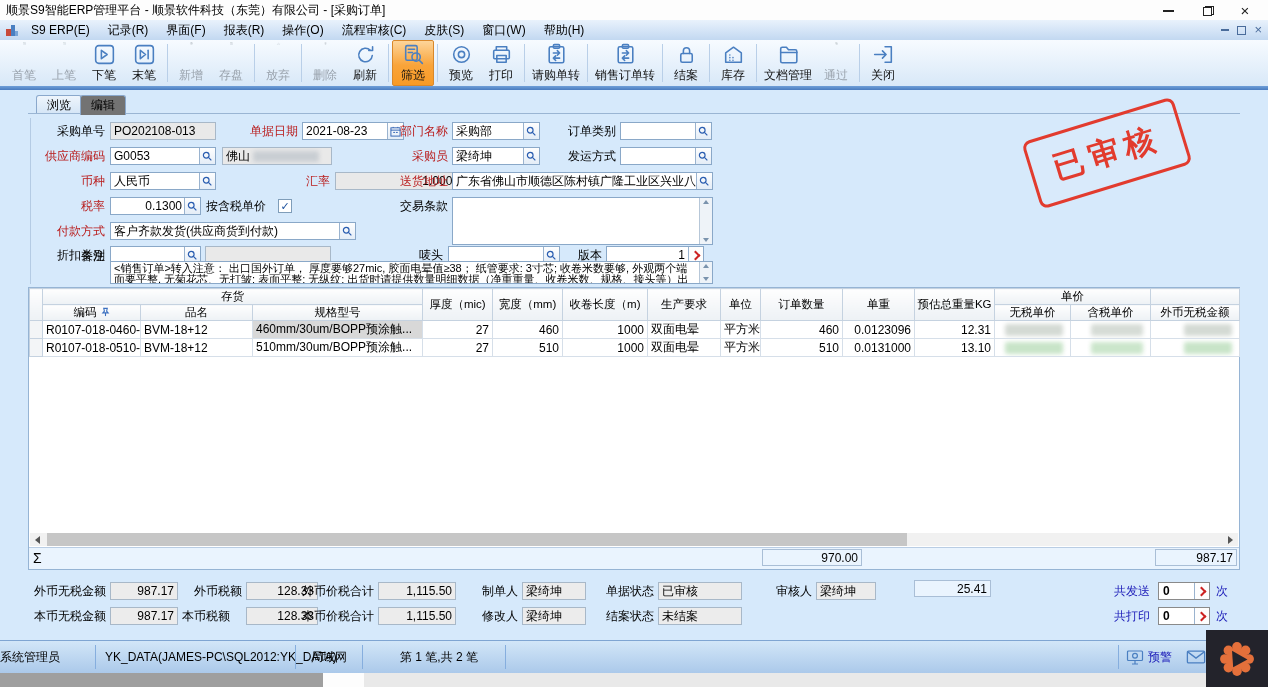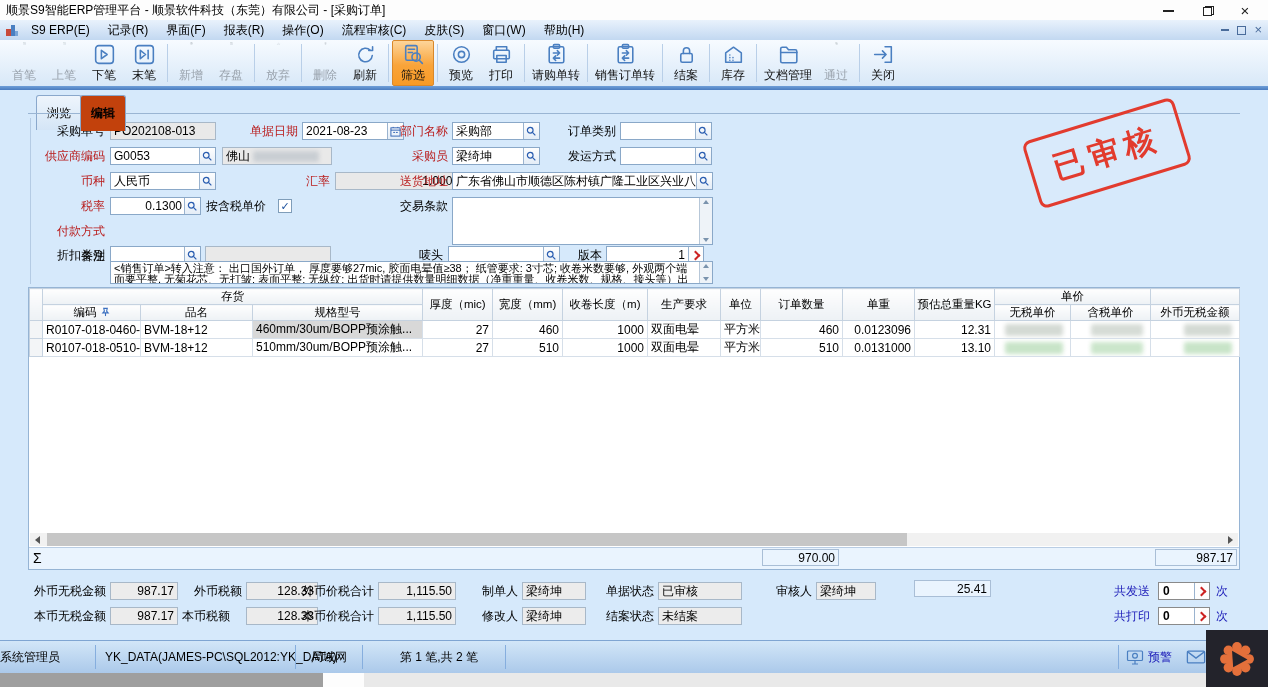--- a/index.html
+++ b/index.html
@@ -18,22 +18,22 @@
   #toolbar{left:0;top:40px;width:1268px;height:46px;background:linear-gradient(#f7fbff,#d8e8f8);display:flex;align-items:center;padding-left:4px;box-sizing:border-box;}
   .tbtn{display:flex;flex-direction:column;align-items:center;justify-content:center;padding:1px 4px;min-width:32px;height:42px;border-radius:2px;}
   .tbtn .tlabel{font-size:12px;margin-top:0px;color:#111;white-space:nowrap;}
   .tbtn.dis .tlabel{color:#9aa3ad;margin-top:22px;}
   .tico{width:25px;height:25px;stroke:#4a7fc1;fill:none;stroke-width:1.5;stroke-linecap:round;stroke-linejoin:round;}
   .tbtn.dis .tico{stroke:#aeb6c0;}
   .tbtn.active{background:linear-gradient(#fdd59a,#f9a43a 55%,#f89a25);border:1px solid #d9882a;}
   .tsep{width:1px;height:38px;background:#b9cfe8;margin:0 3px;}
   #toolstrip{left:0;top:86px;width:1268px;height:4px;background:linear-gradient(#6f9fd8,#4a7cc0);}
   
-  .tab{position:absolute;top:95px;height:18px;line-height:18px;padding:8px 10px;border:1px solid #8aa8cc;border-bottom:none;border-radius:3px 3px 0 0;background:linear-gradient(#eef5fc,#d4e5f6);}
-  .tab.active{background:#c2410c;font-weight:bold;height:19px;z-index:2;text-align:center;}
+  .tab{position:absolute;top:95px;height:18px;line-height:18px;padding:0 10px;border:1px solid #8aa8cc;border-bottom:none;border-radius:3px 3px 0 0;background:linear-gradient(#eef5fc,#d4e5f6);}
+  .tab.active{background:#737373;font-weight:normal;height:19px;z-index:2;text-align:center;}
   #tabline{left:28px;top:113px;width:1212px;height:0;border-top:1px solid #9ab5d3;}
   #formedge{left:30px;top:118px;width:0;height:166px;border-left:1px solid #b4cbe4;}
   
   .lbl{position:absolute;height:18px;line-height:18px;text-align:right;white-space:nowrap;}
   .lbl.req{color:#b91c1c;}
   .fld{position:absolute;height:18px;box-sizing:border-box;border:1px solid #8aa8c8;background:#fff;display:flex;align-items:center;padding:0 3px;overflow:hidden;white-space:nowrap;}
   .fld.ro{background:#e9e9e9;border-color:#a8b8c8;}
   .fld.num{justify-content:flex-end;}
   .fld.has-btn{padding-right:18px;}
   .fld-lk{position:absolute;right:0;top:0;bottom:0;width:15px;background:linear-gradient(#fefefe,#e4edf7);border-left:1px solid #9ab3cf;display:flex;align-items:center;justify-content:center;}
@@ -399,20 +399,29 @@
   <div class="lbl" style="left:368px;top:197px;width:80px;">交易条款</div>
   <div class="tarea" style="left:452px;top:197px;width:261px;height:48px;">
     <span class="v"></span>
     <span class="scrollcol">
         <i class="arr-up"></i>
         <i class="arr-dn"></i>
       </span>
   </div>
 
   <div class="lbl req" style="left:15px;top:222px;width:90px;">付款方式</div>
+  <div class="fld has-btn" style="left:110px;top:222px;width:246px;">
+      <span class="v">客户齐款发货(供应商货到付款)</span>
+    <span class="fld-lk">
+        <svg width="11" height="11" viewBox="0 0 12 12" style="stroke:#2a5db0;fill:none;stroke-width:1.3;">
+          <circle cx="4.6" cy="4.6" r="3.1"></circle>
+          <path d="M7 7l3.2 3.2"></path>
+        </svg>
+      </span>
+  </div>
 
   <div class="lbl" style="left:15px;top:246px;width:90px;">折扣类别</div>
   <div class="fld has-btn" style="left:110px;top:246px;width:91px;">
       <span class="v"></span>
     <span class="fld-lk">
         <svg width="11" height="11" viewBox="0 0 12 12" style="stroke:#2a5db0;fill:none;stroke-width:1.3;">
           <circle cx="4.6" cy="4.6" r="3.1"></circle>
           <path d="M7 7l3.2 3.2"></path>
         </svg>
       </span>
@@ -545,21 +554,21 @@
   </div>
 
   <div id="hscroll" class="abs">
     <i class="scr-arr" style="left:5px;border-right:5px solid #555;"></i>
     <div id="hthumb"></div>
     <i class="scr-arr" style="right:5px;border-left:5px solid #555;"></i>
   </div>
 
   <div id="sumrow" class="abs">
     <span class="sigma">Σ</span>
-    <div class="sumbox" style="left:733px;width:77px;">970.00</div>
+    <div class="sumbox" style="left:733px;width:100px;">970.00</div>
     <div class="sumbox" style="left:885px;width:77px;margin-top:31px;">25.41</div>
     <div class="sumbox" style="left:1126px;width:82px;">987.17</div>
   </div>
 
   <div class="lbl" style="left:16px;top:582px;width:90px;">外币无税金额</div>
   <div class="sv num" style="left:110px;top:582px;width:68px;">987.17</div>
   <div class="lbl" style="left:162px;top:582px;width:80px;">外币税额</div>
   <div class="sv num" style="left:246px;top:582px;width:72px;">128.33</div>
   <div class="lbl" style="left:294px;top:582px;width:80px;">外币价税合计</div>
   <div class="sv num" style="left:378px;top:582px;width:78px;">1,115.50</div>

